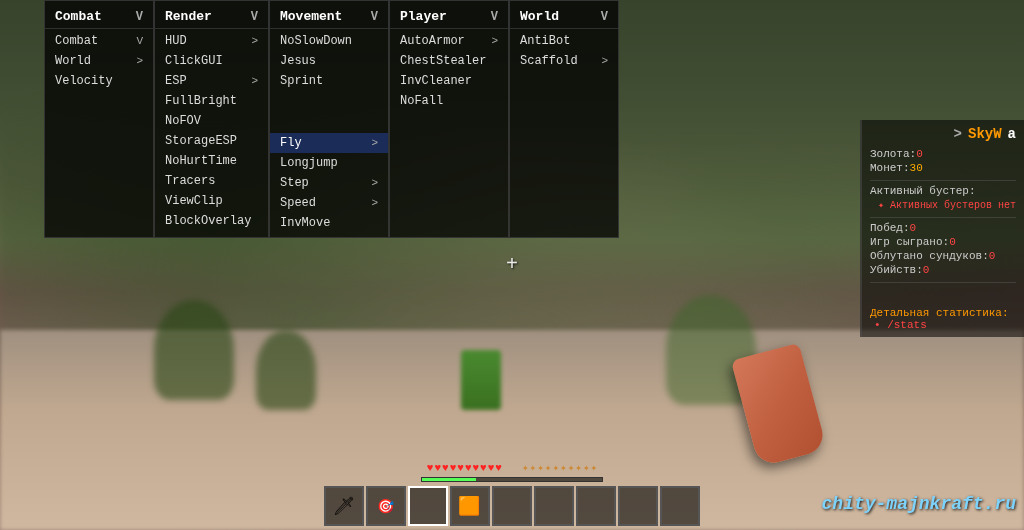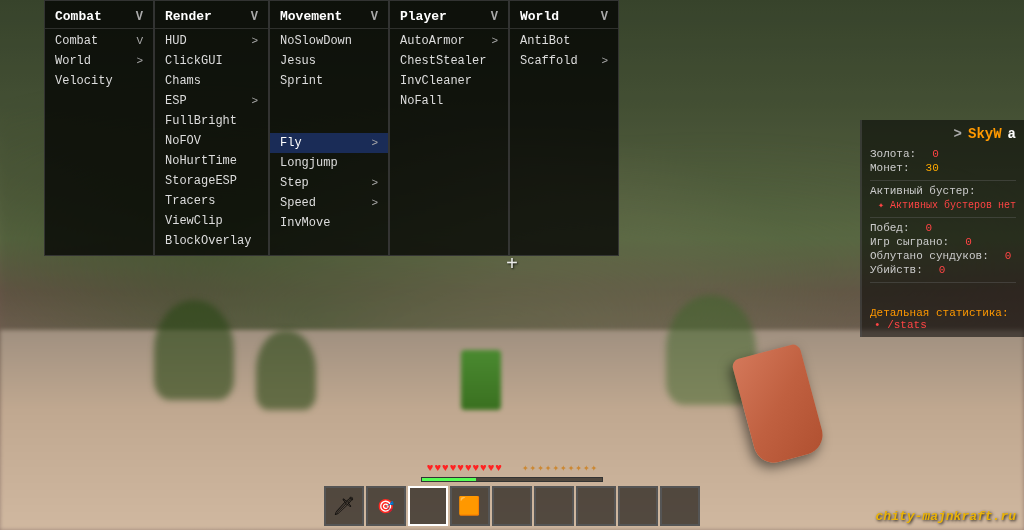--- a/index.html
+++ b/index.html
@@ -152,21 +152,21 @@
     .hud-title .letter {
       color: #fff;
     }
 
     .hud-row {
       color: #ccc;
       font-size: 11px;
       margin-bottom: 2px;
       display: flex;
       align-items: flex-end;
-      gap: 16px;
+      gap: 0;
     }
 
     .hud-row .val-zero {
       color: #ff4444;
     }
 
     .hud-row .val-nonzero {
       color: #ffaa00;
     }
 
@@ -252,24 +252,24 @@
       border-color: #fff;
     }
 
     .slot-icon {
       font-size: 18px;
     }
 
     
     .watermark {
       position: absolute;
-      bottom: 6px;
+      bottom: 16px;
       right: 8px;
-      color: #eab308;
-      font-size: 13px;
+      color: #7dd3fc;
+      font-size: 18px;
       font-family: 'Courier New', monospace;
       font-weight: bold;
       z-index: 20;
       text-shadow: 1px 1px 3px rgba(0,0,0,0.9);
       font-style: italic;
     }
 
     
     .player-hand {
       position: absolute;
@@ -385,37 +385,34 @@
       <span class="key">V</span>
     </div>
     <div class="menu-item">
       <span>HUD</span>
       <span class="arrow">&gt;</span>
     </div>
     <div class="menu-item">
       <span>ClickGUI</span>
     </div>
     <div class="menu-item">
-      <span>Chams</span>
-    </div>
-    <div class="menu-item">
       <span>ESP</span>
       <span class="arrow">&gt;</span>
     </div>
     <div class="menu-item">
       <span>FullBright</span>
     </div>
     <div class="menu-item">
       <span>NoFOV</span>
     </div>
     <div class="menu-item">
+      <span>StorageESP</span>
+    </div>
+    <div class="menu-item">
       <span>NoHurtTime</span>
-    </div>
-    <div class="menu-item">
-      <span>StorageESP</span>
     </div>
     <div class="menu-item">
       <span>Tracers</span>
     </div>
     <div class="menu-item">
       <span>ViewClip</span>
     </div>
     <div class="menu-item">
       <span>BlockOverlay</span>
     </div>

